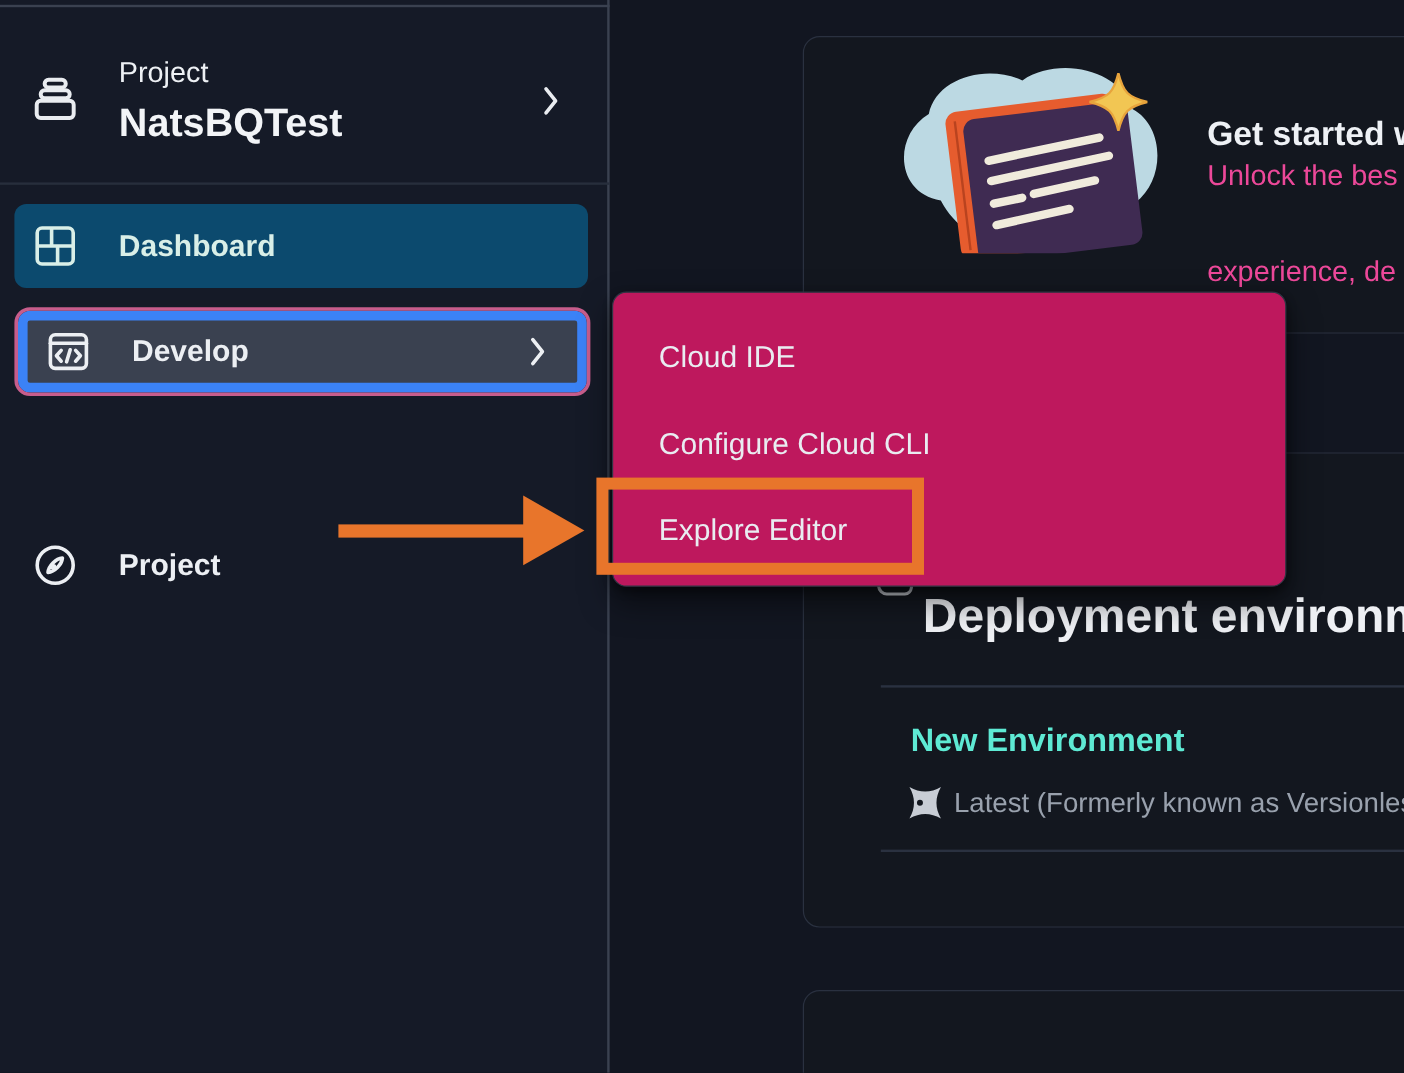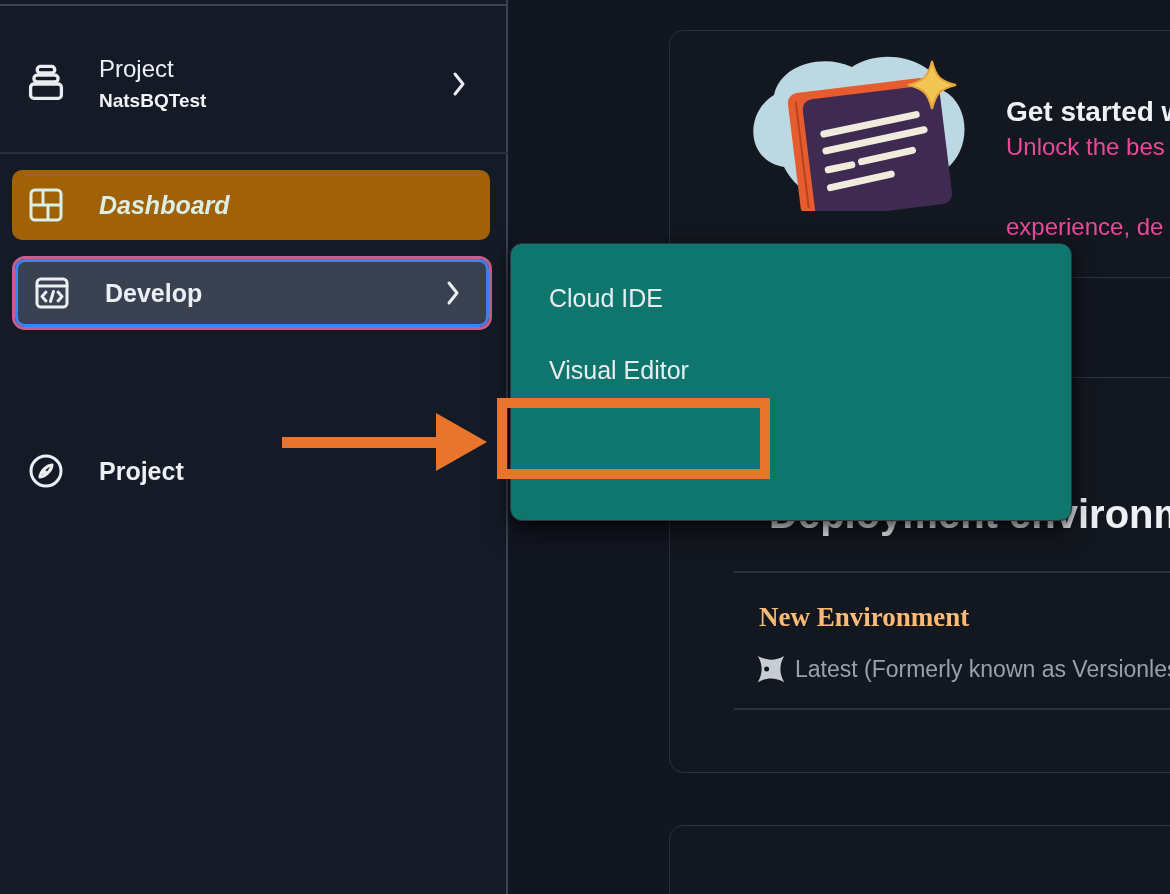--- a/index.html
+++ b/index.html
@@ -16,37 +16,37 @@
     background:#151a27;border-right:2px solid #3a4150;box-sizing:border-box;
   }
   .sidebar-topline{position:absolute;left:0;top:4px;width:508px;height:2px;background:#3a4150;}
   .project-row{
     position:absolute;left:0;top:38px;width:508px;height:92px;
     display:flex;align-items:center;padding-left:24px;box-sizing:border-box;cursor:pointer;
   }
   .project-icon{width:44px;height:44px;flex:0 0 auto;}
   .project-text{margin-left:31px;line-height:1.2;}
   .project-label{font-size:24px;color:#edf0f4;font-weight:400;margin-bottom:6px;}
-  .project-name{font-size:19px;color:#f2f4f7;font-weight:700;}
+  .project-name{font-size:33px;color:#f2f4f7;font-weight:700;}
   .chev{width:14px;height:26px;flex:0 0 auto;}
   .project-row .chev{margin-left:auto;margin-right:42px;}
   .sidebar-sep{position:absolute;left:0;top:152px;width:508px;height:2px;background:#272e3c;}
 
   .nav-item{
     position:absolute;left:12px;width:478px;height:70px;border-radius:10px;
     display:flex;align-items:center;padding-left:14px;box-sizing:border-box;cursor:pointer;
   }
   .nav-icon{width:40px;height:40px;flex:0 0 auto;}
   .nav-label{margin-left:33px;font-size:25px;font-weight:700;color:#eceff3;}
   .nav-item .chev{margin-left:auto;margin-right:26px;}
-  .nav-dashboard{top:170px;background:#a16207;font-style:italic;}
+  .nav-dashboard{top:170px;background:#0c4a6e;}
   .nav-dashboard .nav-label{color:#d9efe8;}
   .nav-develop{
     top:259px;left:15px;width:474px;height:68px;background:#3a4150;
-    border:3px solid #3b82f6;outline:3px solid #c75d8c;
+    border:8px solid #3b82f6;outline:3px solid #c75d8c;
   }
   .nav-deploy{top:348px;}
   .nav-explore{top:436px;}
 
   
   .card{
     position:absolute;background:#13171f;border:1.5px solid #2a3140;border-radius:14px;
     box-sizing:border-box;
   }
   .card-get-started{left:669px;top:30px;width:561px;height:248px;}
@@ -57,30 +57,30 @@
   .gs-line{position:absolute;left:336px;font-size:24px;color:#ec4899;white-space:nowrap;}
   .gs-line.l0{top:102px;} .gs-line.l1{top:142px;} .gs-line.l2{top:182px;text-align:right;}
 
   .card-environments{left:669px;top:377px;width:561px;height:396px;}
   .env-icon{position:absolute;left:59px;top:91px;width:34px;height:34px;}
   .env-heading{
     position:absolute;left:99px;top:87px;font-size:40px;font-weight:700;color:#eef0f4;white-space:nowrap;
   }
   .env-divider{position:absolute;left:64px;width:600px;height:1.5px;background:#2a3140;}
   .env-divider.d1{top:193px;} .env-divider.d2{top:330px;}
-  .env-row-title{position:absolute;left:89px;top:224px;font-size:27px;font-weight:700;color:#fdba74;white-space:nowrap;font-family:Liberation Serif, serif;}
+  .env-row-title{position:absolute;left:89px;top:224px;font-size:27px;font-weight:700;color:#5eead4;white-space:nowrap;}
   .dbt-icon{position:absolute;left:86px;top:276px;width:30px;height:30px;}
   .env-row-sub{position:absolute;left:125px;top:278px;font-size:23px;color:#99a1ad;white-space:nowrap;}
 
   .card-bottom{left:669px;top:825px;width:561px;height:240px;}
 
   
   .dropdown{
-    position:absolute;left:510px;top:243px;width:562px;height:278px;
-    background:#0f766e;border:1.5px solid #2e3543;border-radius:12px;
+    position:absolute;left:510px;top:243px;width:562px;height:246px;
+    background:#be185d;border:1.5px solid #2e3543;border-radius:12px;
     box-shadow:0 12px 26px rgba(0,0,0,0.5),0 3px 8px rgba(0,0,0,0.4);
     box-sizing:border-box;padding-top:18px;z-index:10;
   }
   .menu-item{
     height:72px;display:flex;align-items:center;padding-left:38px;
     font-size:25px;color:#e9ecf1;cursor:pointer;white-space:nowrap;
   }
 
   
   .hl-box{
@@ -198,18 +198,19 @@
     </svg>
     <div class="env-row-sub">Latest (Formerly known as Versionless</div>
     <div class="env-divider d2"></div>
   </section>
 
   <section class="card card-bottom"></section>
 </main>
 
 <div class="dropdown">
   <div class="menu-item">Cloud IDE</div>
-  <div class="menu-item">Visual Editor</div>
+  <div class="menu-item">Configure Cloud CLI</div>
+  <div class="menu-item">Explore Editor</div>
 </div>
 
 <div class="hl-box"></div>
 <div class="arrow-shaft"></div>
 <div class="arrow-head"></div>
 
 </body></html>

